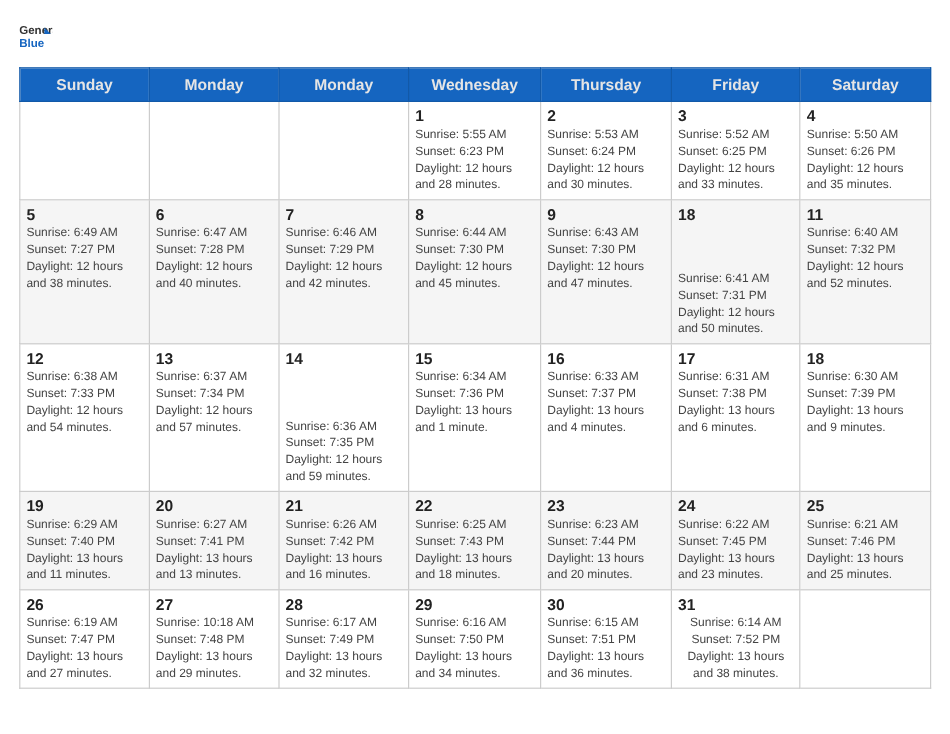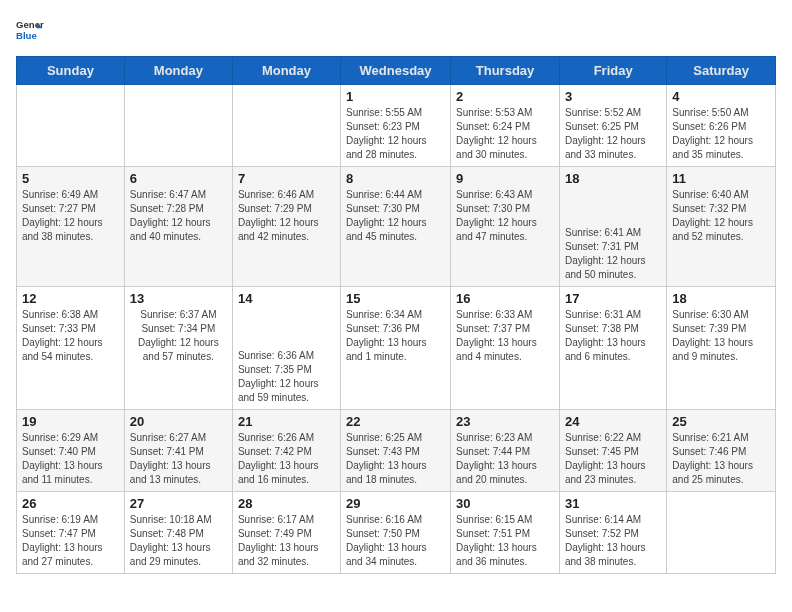--- a/index.html
+++ b/index.html
@@ -184,21 +184,21 @@
       </tr>
       <tr>
         <td>
           <div class="day-number">12</div>
           <div class="day-info" style="white-space: pre-line;">Sunrise: 6:38 AM
 Sunset: 7:33 PM
 Daylight: 12 hours and 54 minutes.</div>
         </td>
         <td>
           <div class="day-number">13</div>
-          <div class="day-info" style="white-space: pre-line; text-align: center;">Sunrise: 6:37 AM
+          <div class="day-info" style="white-space: pre-line;">Sunrise: 6:37 AM
 Sunset: 7:34 PM
 Daylight: 12 hours and 57 minutes.</div>
         </td>
         <td>
           <div class="day-number">14</div>
           <div class="day-info" style="white-space: pre-line; margin-top: 43px;">Sunrise: 6:36 AM
 Sunset: 7:35 PM
 Daylight: 12 hours and 59 minutes.</div>
         </td>
         <td>
@@ -296,20 +296,20 @@
 Daylight: 13 hours and 34 minutes.</div>
         </td>
         <td>
           <div class="day-number">30</div>
           <div class="day-info" style="white-space: pre-line;">Sunrise: 6:15 AM
 Sunset: 7:51 PM
 Daylight: 13 hours and 36 minutes.</div>
         </td>
         <td>
           <div class="day-number">31</div>
-          <div class="day-info" style="white-space: pre-line;">Sunrise: 6:14 AM
+          <div class="day-info" style="white-space: pre-line; text-align: center;">Sunrise: 6:14 AM
 Sunset: 7:52 PM
 Daylight: 13 hours and 38 minutes.</div>
         </td>
         <td class="empty-cell"></td>
       </tr>
     </tbody>
 </table>
 
 </body></html>

